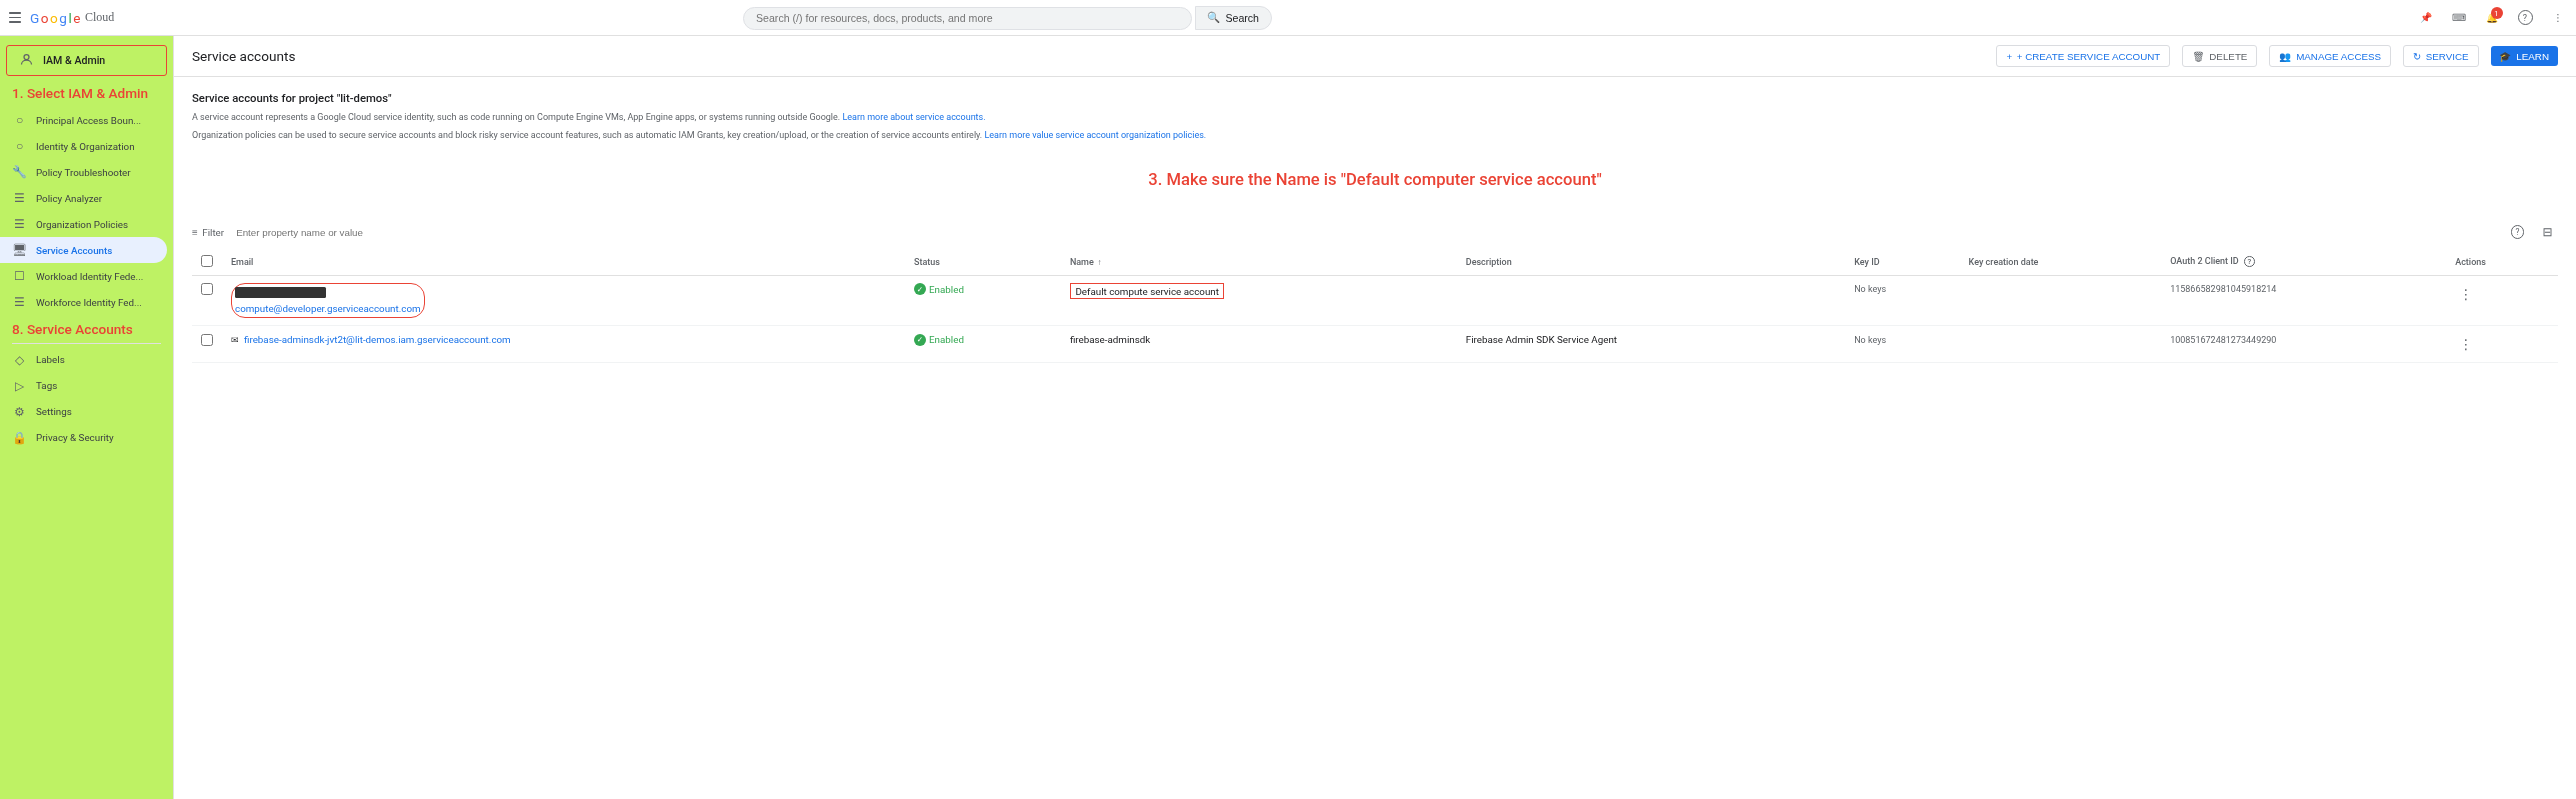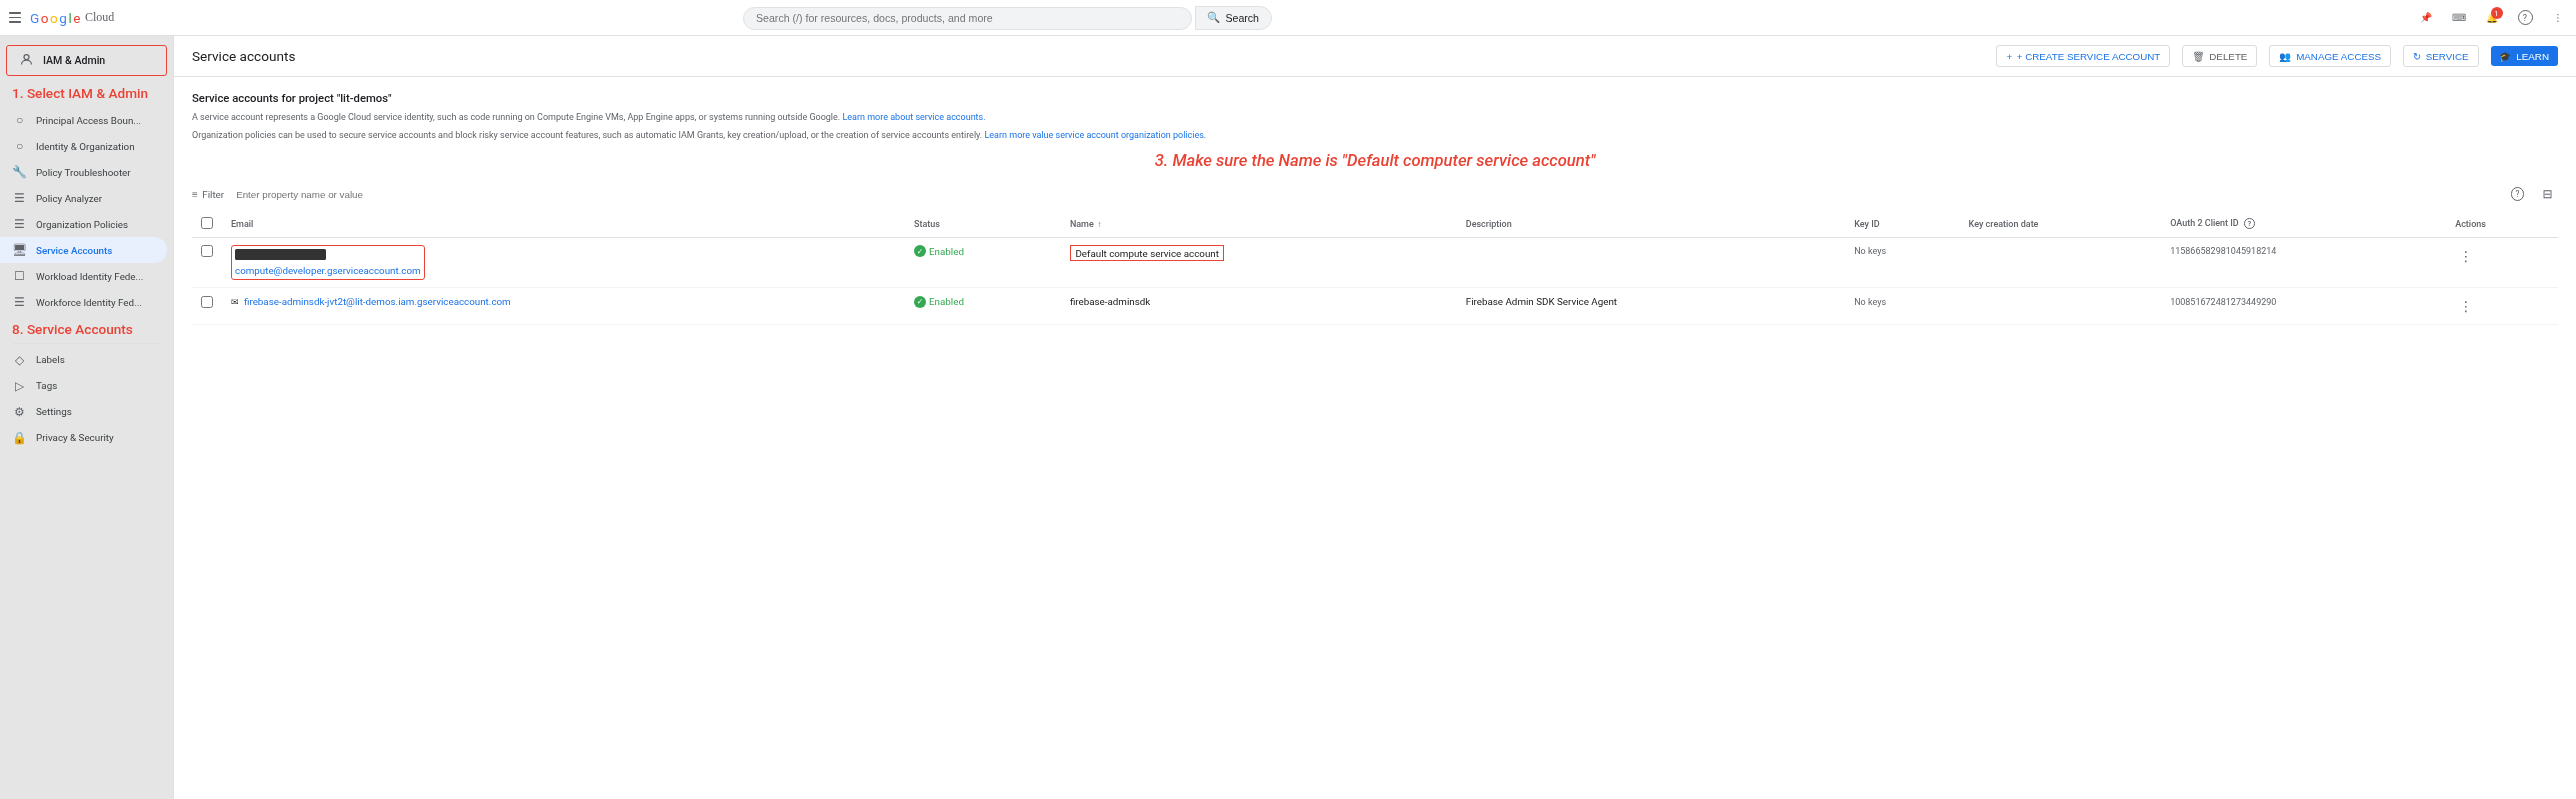--- a/index.html
+++ b/index.html
@@ -28,21 +28,21 @@
     .search-box input { border: none; background: transparent; outline: none; font-size: 10.6px; flex: 1; color: #202124; }
     .search-btn { display: flex; align-items: center; gap: 4.5px; background: #f1f3f4; border: 0.8px solid #dfe1e5; border-radius: 0 18px 18px 0; padding: 4.5px 12px; cursor: pointer; font-size: 10.6px; color: #202124; margin-left: 3px; }
     .topbar-right { display: flex; align-items: center; gap: 9px; margin-left: auto; }
     .icon-btn { width: 24px; height: 24px; border-radius: 50%; display: flex; align-items: center; justify-content: center; cursor: pointer; position: relative; color: #5f6368; }
     .notification-badge { position: absolute; top: 1.5px; right: 1.5px; background: #ea4335; color: #fff; font-size: 7.6px; border-radius: 50%; width: 12px; height: 12px; display: flex; align-items: center; justify-content: center; }
 
     
     .layout { display: flex; height: calc(100vh - 36px); }
 
     
-    .sidebar { width: 174px; min-width: 174px; border-right: 0.8px solid #e0e0e0; overflow-y: auto; padding: 6px 0; background: #e5e5e5; }
+    .sidebar { width: 174px; min-width: 174px; border-right: 0.8px solid #e0e0e0; overflow-y: auto; padding: 6px 0; background: #bef264; }
     .sidebar-header { display: flex; align-items: center; padding: 6px 12px; gap: 9px; border: 1.5px solid #ea4335; border-radius: 3px; margin: 3px 6px 6px; cursor: pointer; }
     .sidebar-header-icon { color: #5f6368; }
     .sidebar-header-text { font-size: 10.6px; font-weight: 500; color: #202124; }
     .sidebar-item { display: flex; align-items: center; padding: 6px 12px; gap: 9px; cursor: pointer; border-radius: 0 18px 18px 0; margin-right: 6px; }
     .sidebar-item.active { background: #e8f0fe; }
     .sidebar-item.active .sidebar-item-label { color: #1a73e8; font-weight: 500; }
     .sidebar-item-icon { color: #5f6368; font-size: 12px; width: 15px; text-align: center; }
     .sidebar-item-label { font-size: 9.8px; color: #3c4043; }
     .sidebar-divider { height: 0.8px; background: #e0e0e0; margin: 3px 12px; }
 
@@ -61,21 +61,21 @@
 
     
     .content-body { padding: 15px 18px; }
 
     
     .project-title { font-size: 11.3px; font-weight: 500; color: #202124; margin-bottom: 6px; }
     .description { font-size: 9px; color: #5f6368; margin-bottom: 4.5px; line-height: 1.5; }
     .description a { color: #1a73e8; text-decoration: none; }
 
     
-    .step3-annotation { font-size: 16.6px; color: #ea4335; font-weight: 500; text-align: center; margin: 8px 0; font-style: italic; }
+    .step3-annotation { font-size: 16.6px; color: #ea4335; font-weight: 500; text-align: center; margin: 27px 0; }
 
     
     .table-toolbar { display: flex; align-items: center; padding: 6px 0; gap: 9px; }
     .filter-btn { display: flex; align-items: center; gap: 4.5px; color: #5f6368; cursor: pointer; font-size: 9.8px; }
     .filter-input { flex: 1; border: none; outline: none; font-size: 9.8px; color: #9aa0a6; padding: 3px; }
     .table-actions-right { margin-left: auto; display: flex; gap: 9px; }
     .table-icon-btn { color: #5f6368; cursor: pointer; font-size: 12px; width: 21px; height: 21px; display: flex; align-items: center; justify-content: center; border-radius: 50%; }
 
     
     .data-table { width: 100%; border-collapse: collapse; font-size: 9.8px; }
@@ -89,21 +89,21 @@
     .name-cell-box { border: 1.5px solid #ea4335; border-radius: 0; padding: 1.5px 4.5px; display: inline-block; }
     .no-keys { color: #5f6368; font-size: 9px; }
     .oauth-id { color: #5f6368; font-size: 9px; }
     .actions-btn { color: #5f6368; cursor: pointer; font-size: 13.6px; width: 21px; height: 21px; display: flex; align-items: center; justify-content: center; border-radius: 50%; }
     .sort-arrow { font-size: 8.3px; margin-left: 1.5px; }
 
     
     .email-icon { font-size: 9px; margin-right: 3px; }
 
     
-    .outline-box-email { border: 1.5px solid #ea4335; border-radius: 3px; padding: 3px; display: inline-block; }
+    .outline-box-email { border: 1.5px solid #ea4335; border-radius: 14px; padding: 3px; display: inline-block; }
   </style>
 </head>
 <body>
 
 <div class="topbar">
   <div class="topbar-left">
     <div class="hamburger">
       <span></span>
         <span></span>
         <span></span>

